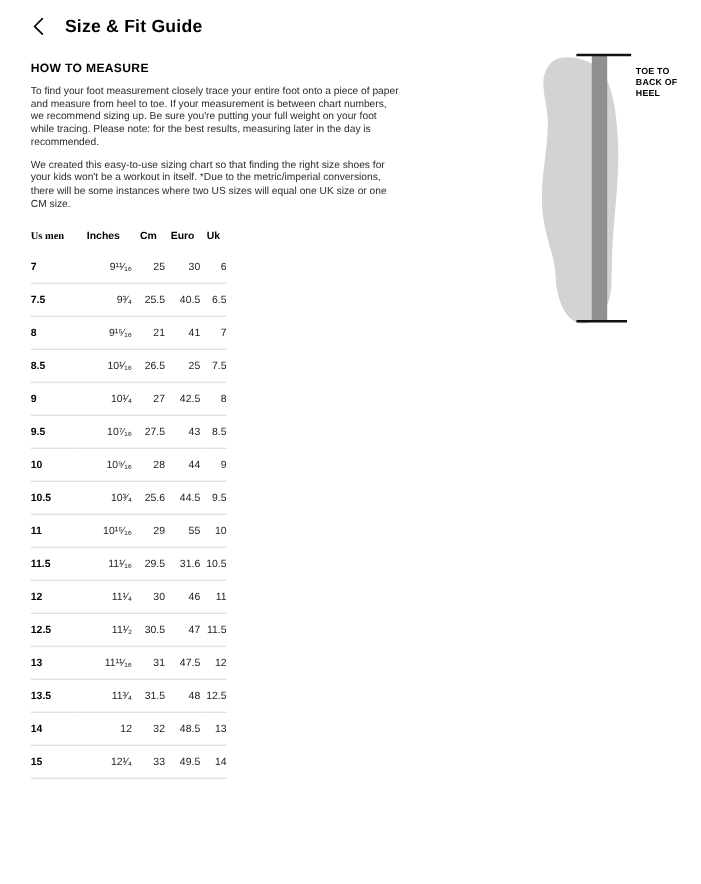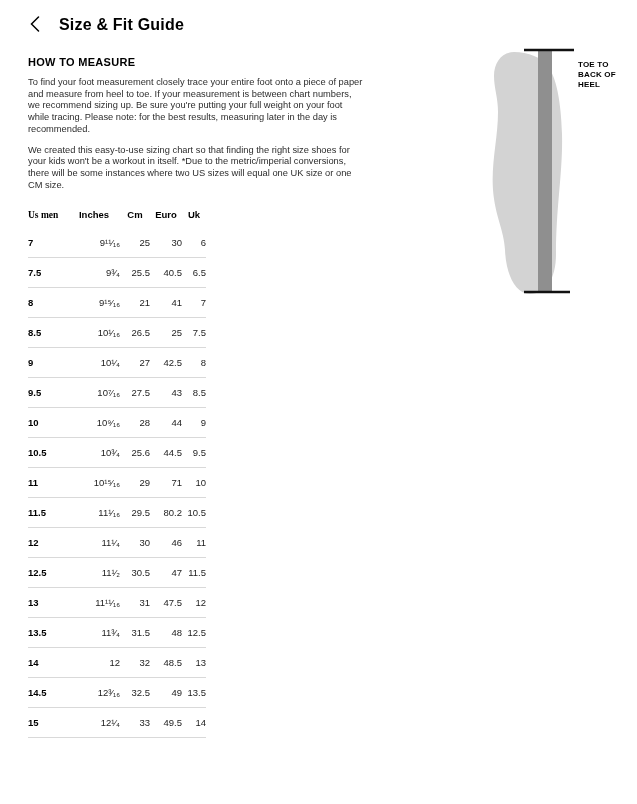--- a/index.html
+++ b/index.html
@@ -126,28 +126,28 @@
             <td>10.5</td>
             <td>10³⁄₄</td>
             <td>25.6</td>
             <td>44.5</td>
             <td>9.5</td>
           </tr>
           <tr>
             <td>11</td>
             <td>10¹⁵⁄₁₆</td>
             <td>29</td>
-            <td>71</td>
+            <td>55</td>
             <td>10</td>
           </tr>
           <tr>
             <td>11.5</td>
             <td>11¹⁄₁₆</td>
             <td>29.5</td>
-            <td>80.2</td>
+            <td>31.6</td>
             <td>10.5</td>
           </tr>
           <tr>
             <td>12</td>
             <td>11¹⁄₄</td>
             <td>30</td>
             <td>46</td>
             <td>11</td>
           </tr>
           <tr>
@@ -170,27 +170,20 @@
             <td>31.5</td>
             <td>48</td>
             <td>12.5</td>
           </tr>
           <tr>
             <td>14</td>
             <td>12</td>
             <td>32</td>
             <td>48.5</td>
             <td>13</td>
-          </tr>
-          <tr>
-            <td>14.5</td>
-            <td>12³⁄₁₆</td>
-            <td>32.5</td>
-            <td>49</td>
-            <td>13.5</td>
           </tr>
           <tr>
             <td>15</td>
             <td>12¹⁄₄</td>
             <td>33</td>
             <td>49.5</td>
             <td>14</td>
           </tr>
         </tbody>
     </table>

